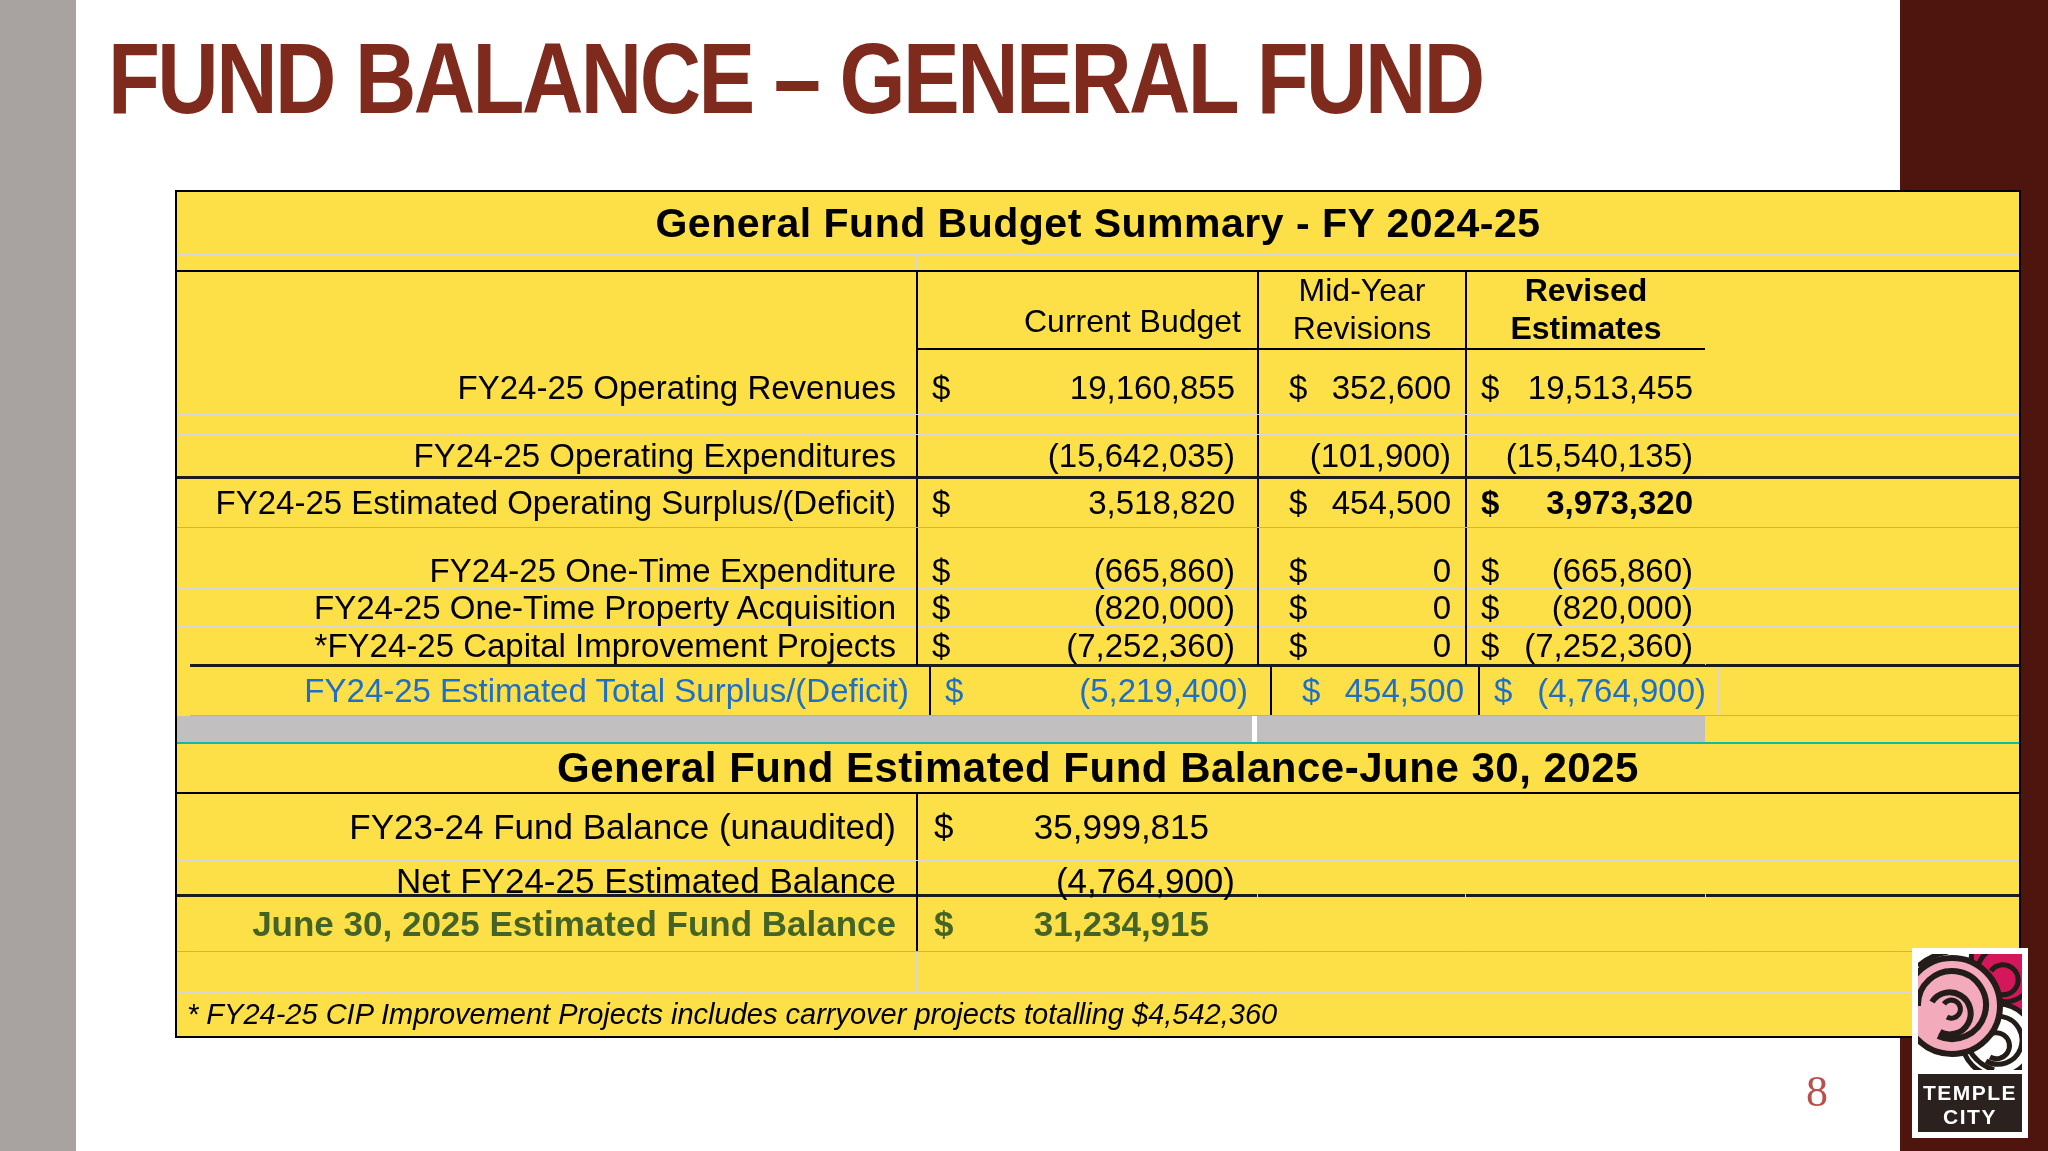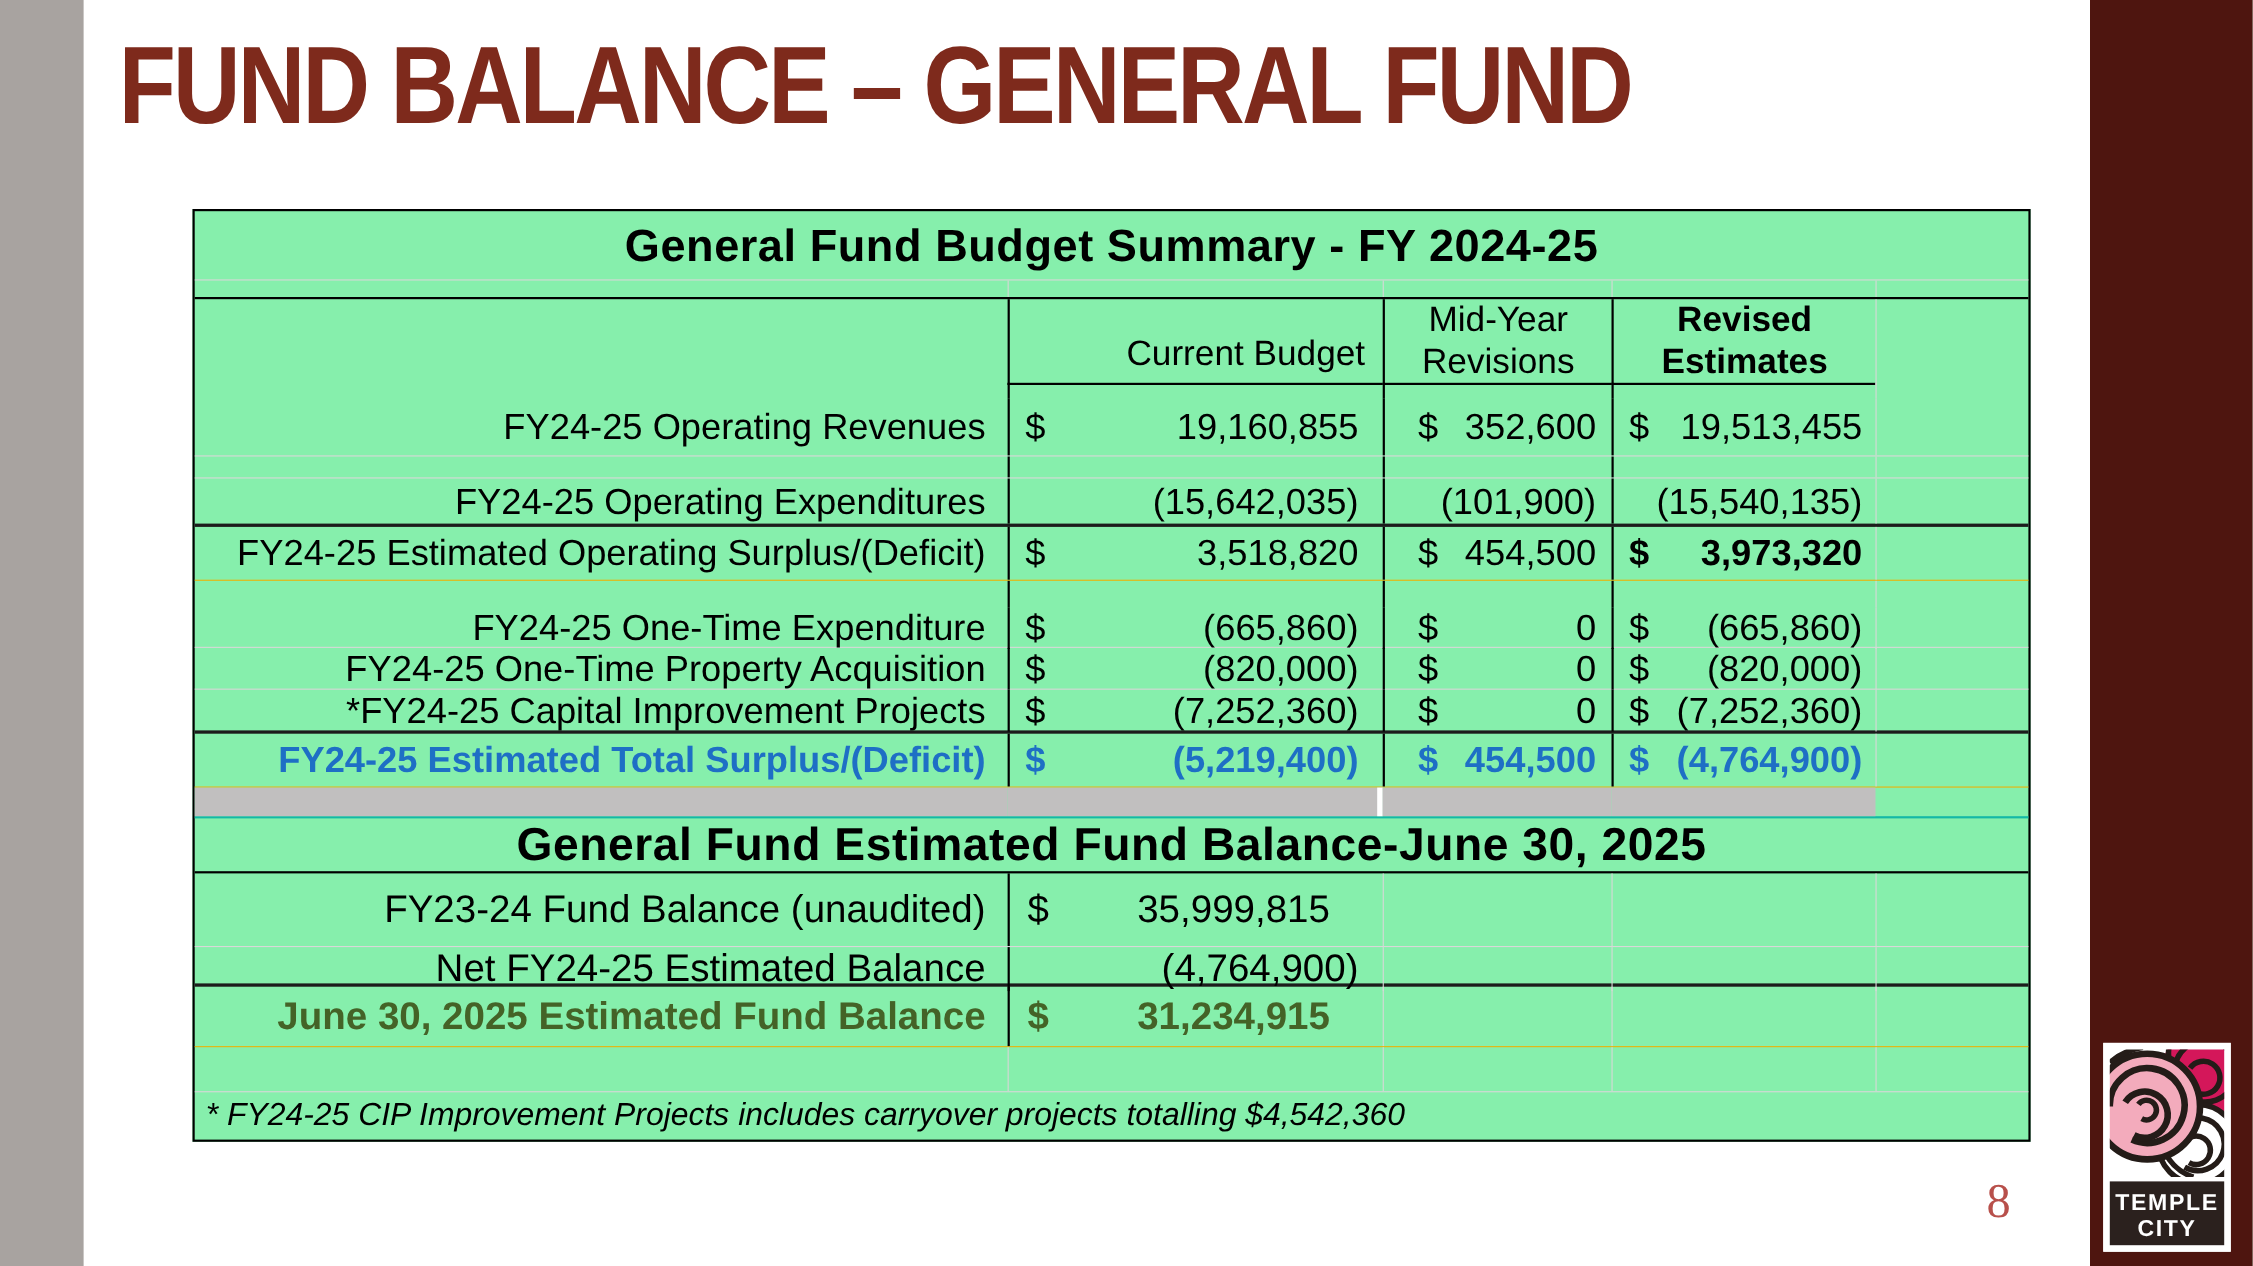--- a/index.html
+++ b/index.html
@@ -12,21 +12,21 @@
   .band-right{position:absolute;left:1900px;top:0;width:148px;height:1151px;background:#4e150f;}
 
   
   .slide-title{
     position:absolute;left:108px;top:26px;white-space:nowrap;
     font-size:100px;font-weight:bold;letter-spacing:-3px;color:#7e2a1c;
     transform:scaleX(0.85);transform-origin:left top;line-height:1.05;
   }
 
   
-  .tbl{position:absolute;left:175px;top:190px;width:1671px;background:#86efac;
+  .tbl{position:absolute;left:175px;top:190px;width:1846px;background:#fde047;
        border:2px solid #000;box-sizing:border-box;}
   .row{display:grid;grid-template-columns:739px 341px 208px 240px 1fr;
        align-items:center;box-sizing:border-box;}
   .cell{height:100%;box-sizing:border-box;display:flex;align-items:center;}
   .full{grid-column:1 / -1;justify-content:center;}
 
   
   .vA .c2,.vA .c3,.vA .c4{border-left:2px solid #000;}
   .vA .c5{border-left:1px solid #d8d8d8;}
   .vB .c2{border-left:2px solid #000;}
@@ -53,21 +53,21 @@
   .sp-b{height:14px;}
   .sp-c{height:20px;}
   .sp-d{height:24px;}
   .r-data{font-size:33px;}
   .r1{height:52px;}
   .r2{height:42px;}
   .r3{height:52px;}
   .r4{height:36px;}
   .r5{height:38px;}
   .r6{height:38px;}
-  .r7{height:52px;color:#1e6fc5;font-weight:bold;}
+  .r7{height:52px;color:#1e6fc5;font-weight:normal;margin-left:13px;}
   .lbl{justify-content:flex-end;text-align:right;padding-right:20px;}
   .money{justify-content:space-between;}
   .money.c2{padding:0 22px 0 14px;}
   .money.c3{padding:0 14px 0 30px;}
   .money.c4{padding:0 12px 0 14px;}
   .re-bold .c4{font-weight:bold;}
 
   .gray-row{height:26px;}
   .gray-row .g{background:#c1bfbf;}
   .gray-row .c2{border-right:5px solid #fff;}

